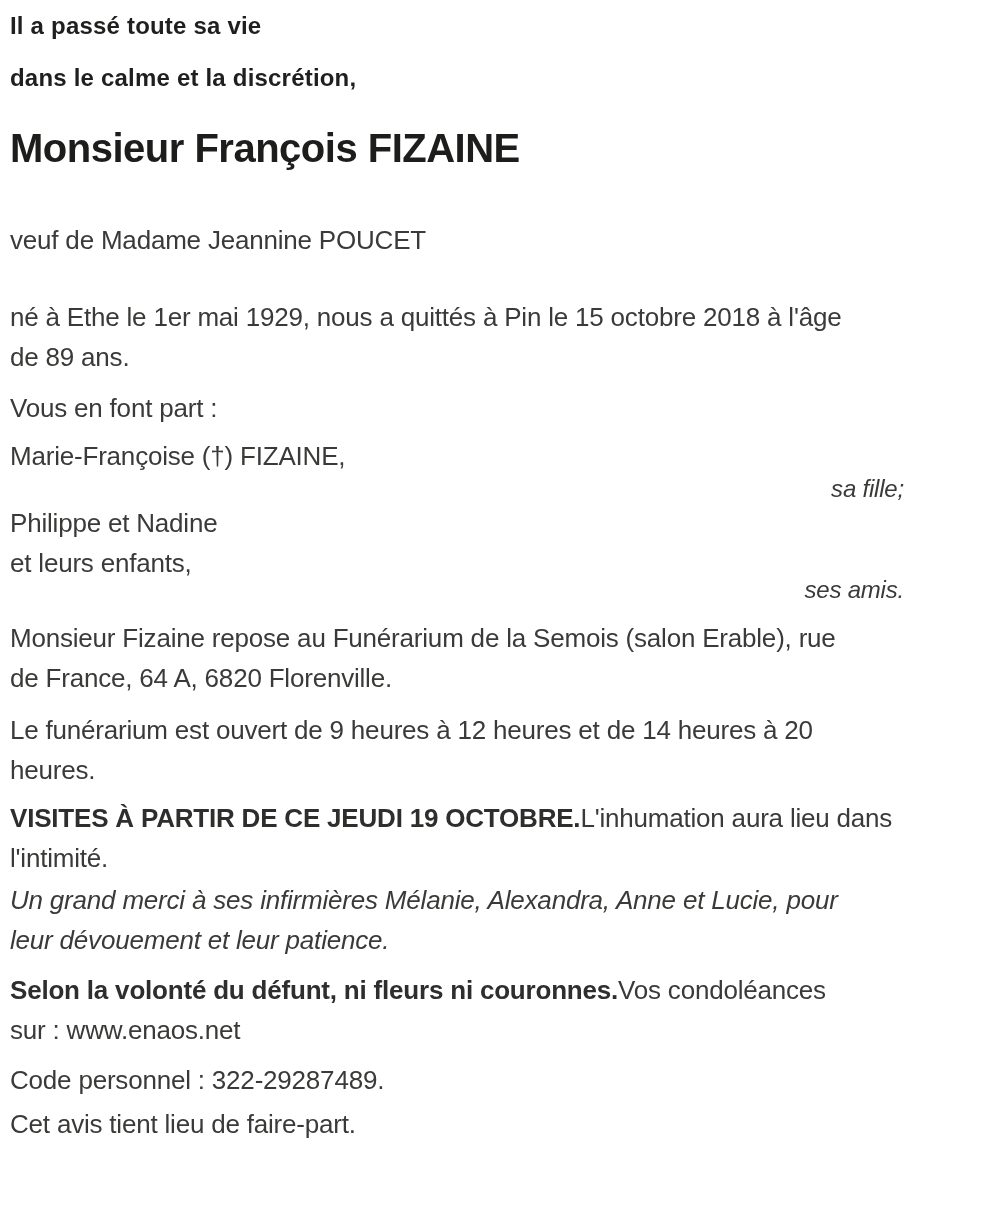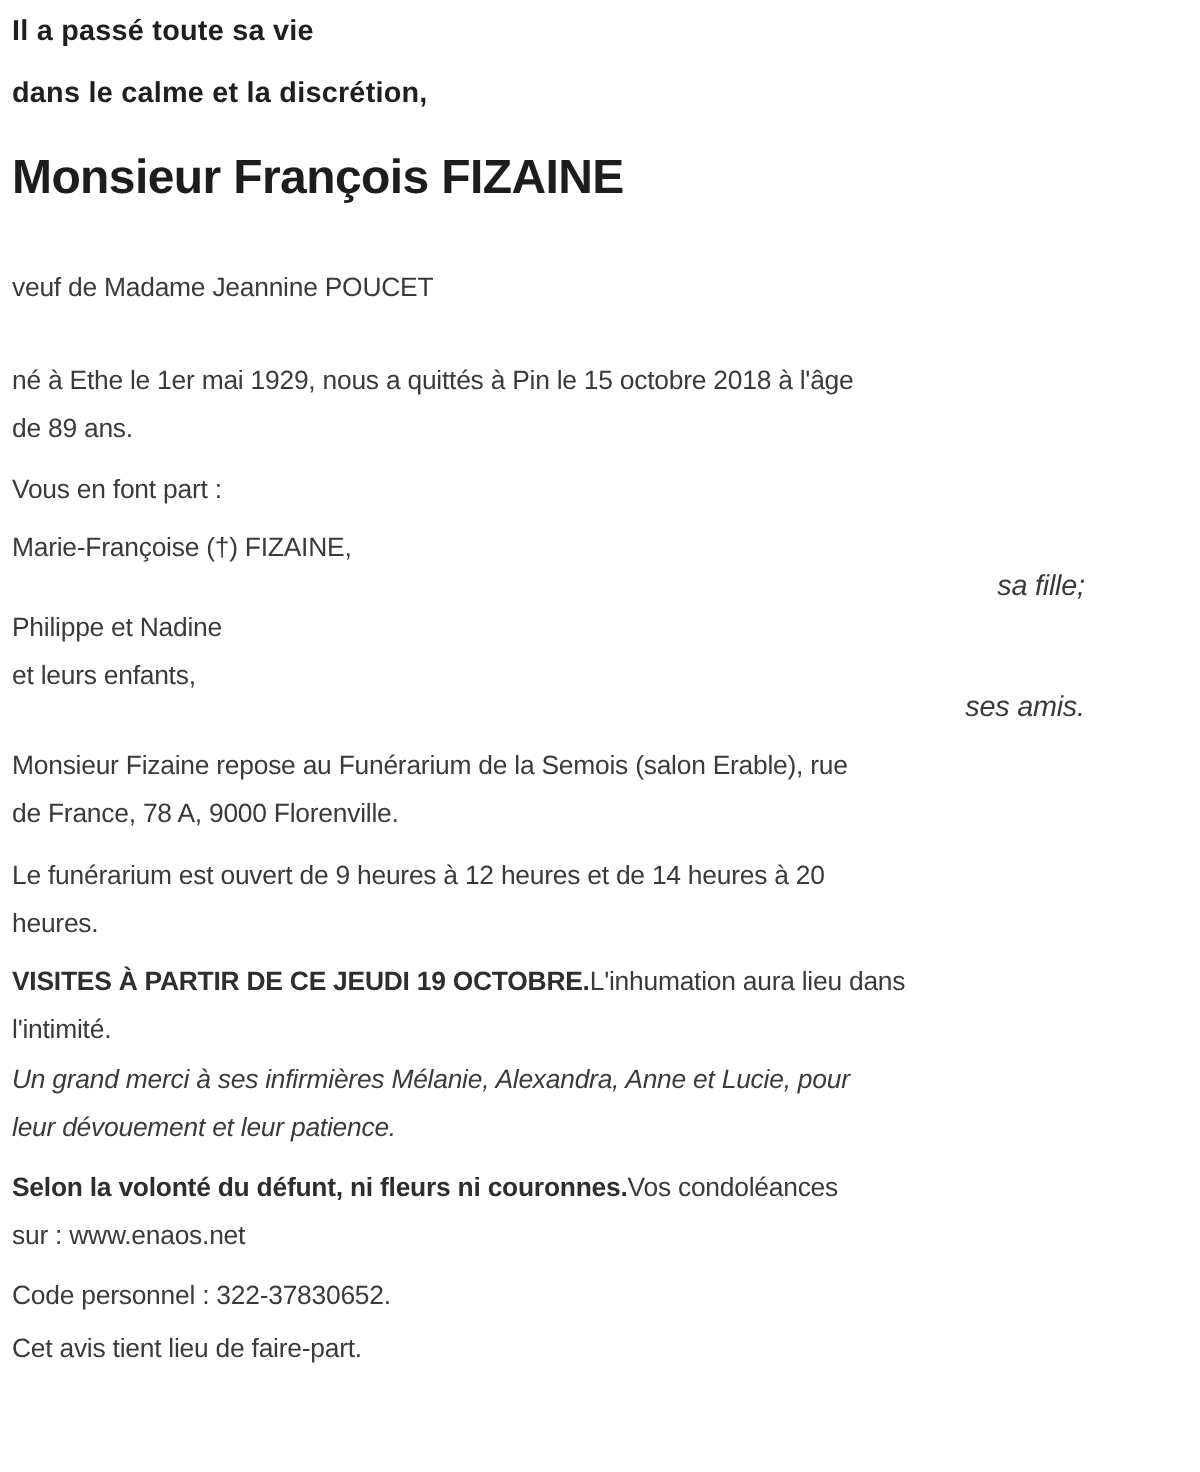--- a/index.html
+++ b/index.html
@@ -29,21 +29,21 @@
     margin: 20px 0 0 0;
     font-size: 40px;
     font-weight: 700;
     line-height: 48px;
     letter-spacing: -0.5px;
     color: #1d1d1c;
   }
   
   .b {
     margin: 0;
-    font-size: 22px;
+    font-size: 26px;
     font-weight: 400;
     line-height: 40px;
     color: #3a3a39;
     letter-spacing: -0.2px;
     white-space: pre-line;
   }
   .b strong { font-weight: 700; color: #2e2e2d; }
   
   .rel {
     text-align: right;
@@ -86,31 +86,31 @@
   <p class="b mt-vous">Vous en font part :</p>
 
   <p class="b mt-marie">Marie-Françoise (†) FIZAINE,</p>
   <p class="b rel mt-fille">sa fille;</p>
 
   <p class="b mt-phil">Philippe et Nadine
 et leurs enfants,</p>
   <p class="b rel mt-amis">ses amis.</p>
 
   <p class="b mt-repose">Monsieur Fizaine repose au Funérarium de la Semois (salon Erable), rue
-de France, 78 A, 9000 Florenville.</p>
+de France, 64 A, 6820 Florenville.</p>
 
   <p class="b mt-hours">Le funérarium est ouvert de 9 heures à 12 heures et de 14 heures à 20
 heures.</p>
 
   <p class="b mt-visit"><strong>VISITES À PARTIR DE CE JEUDI 19 OCTOBRE.</strong><span>L'inhumation aura lieu dans
 l'intimité.</span></p>
 
   <p class="b mt-thanks">Un grand merci à ses infirmières Mélanie, Alexandra, Anne et Lucie, pour
 leur dévouement et leur patience.</p>
 
   <p class="b mt-wishes"><strong>Selon la volonté du défunt, ni fleurs ni couronnes.</strong><span>Vos condoléances
 sur : www.enaos.net</span></p>
 
-  <p class="b mt-code">Code personnel : 322-37830652.</p>
+  <p class="b mt-code">Code personnel : 322-29287489.</p>
 
   <p class="b mt-notice">Cet avis tient lieu de faire-part.</p>
 
 </div>
 
 </body></html>

